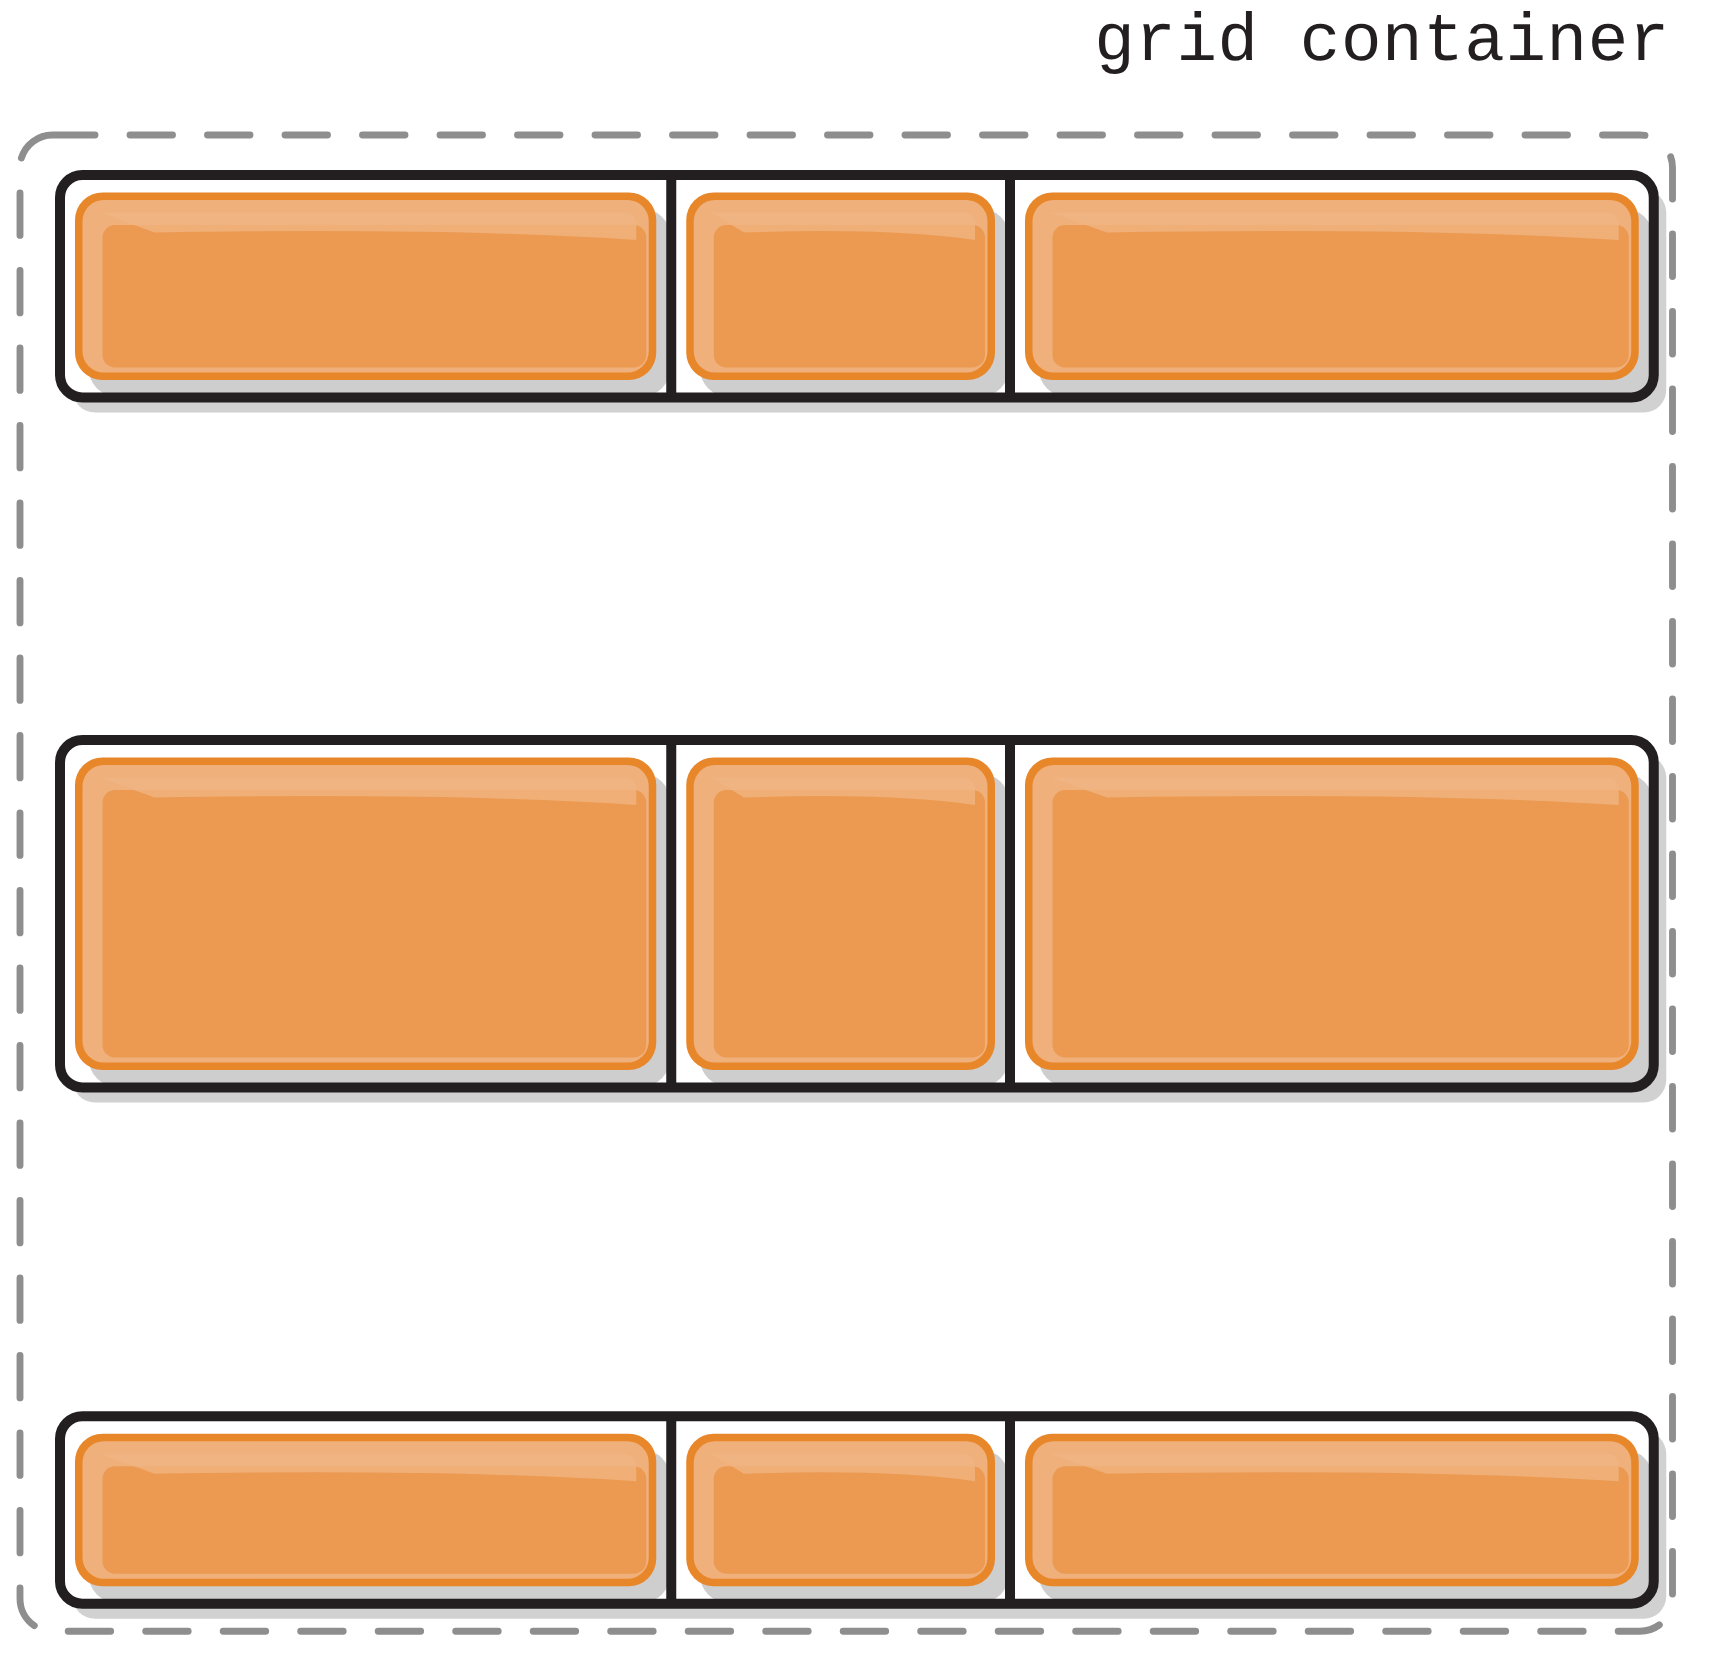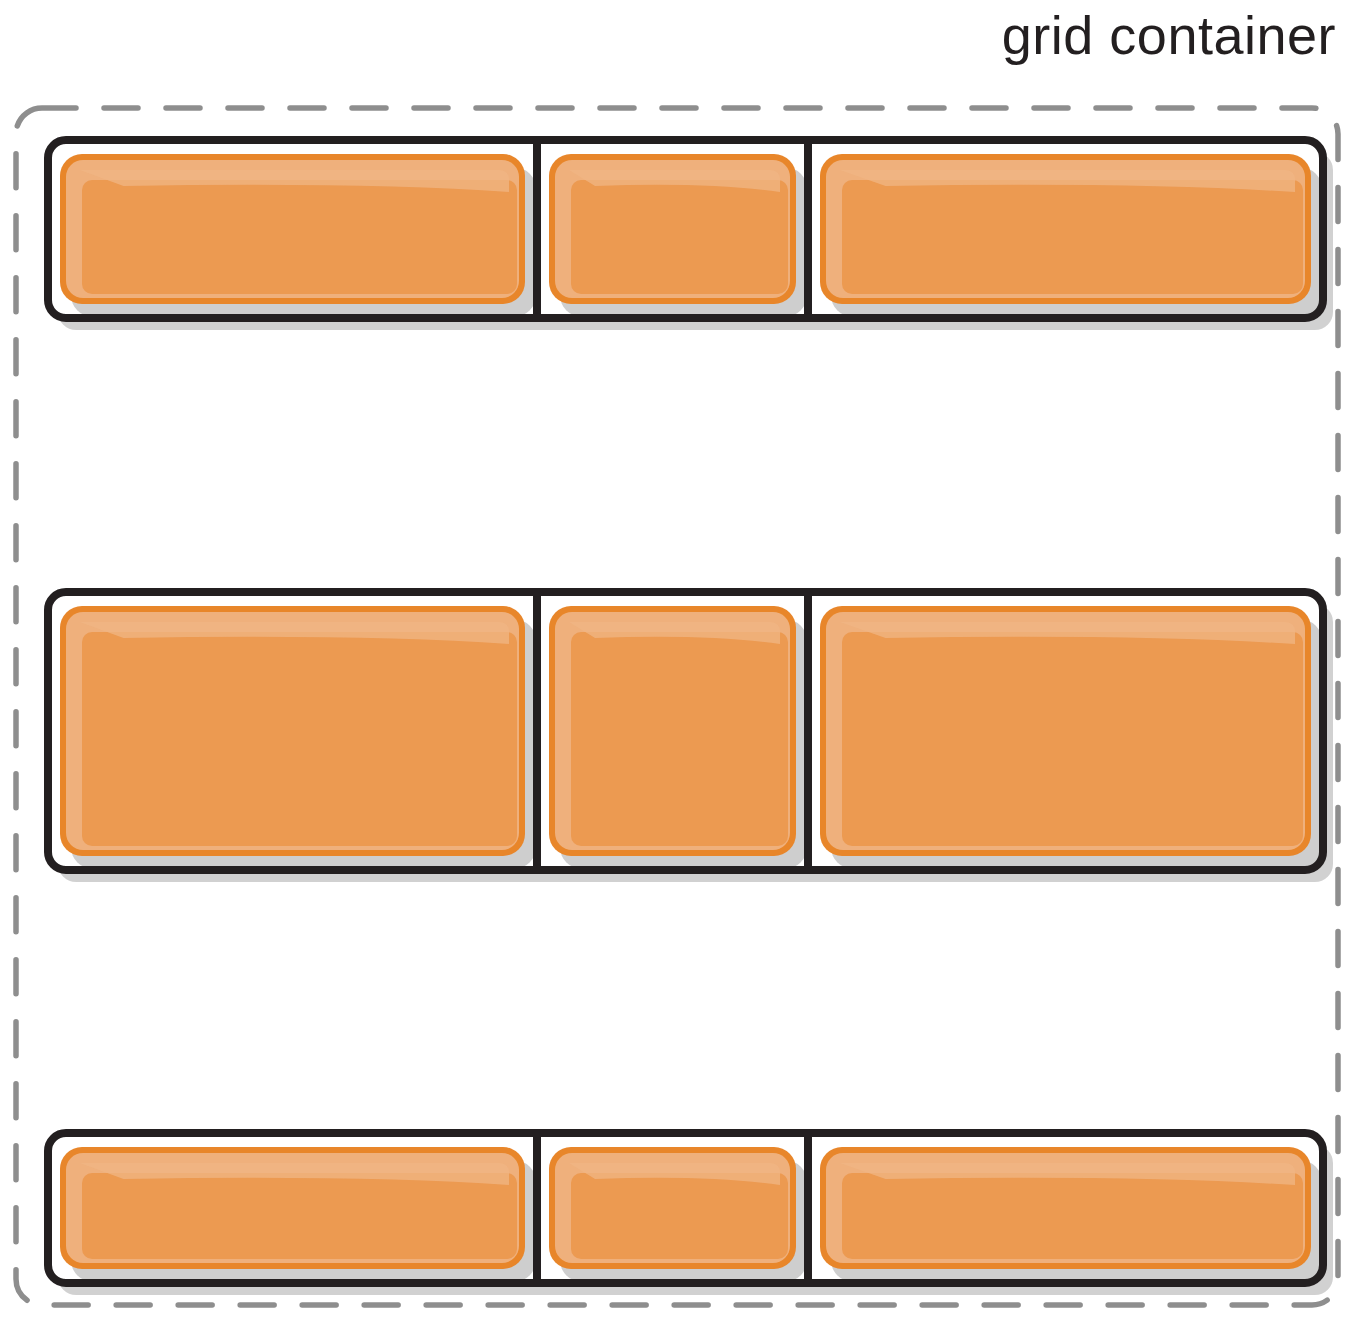--- a/index.html
+++ b/index.html
@@ -18,21 +18,21 @@
     height: 1326px;
     background: #ffffff;
     overflow: hidden;
   }
 
   
   .title {
     position: absolute;
     right: 36px;
     top: 2px;
-    font-family: Liberation Sans, sans-serif;
+    font-family: Liberation Mono, monospace;
     font-size: 54px;
     line-height: 66px;
     letter-spacing: 0.5px;
     color: #231f20;
     white-space: nowrap;
     font-weight: 400;
   }
 
   
   #canvas {

